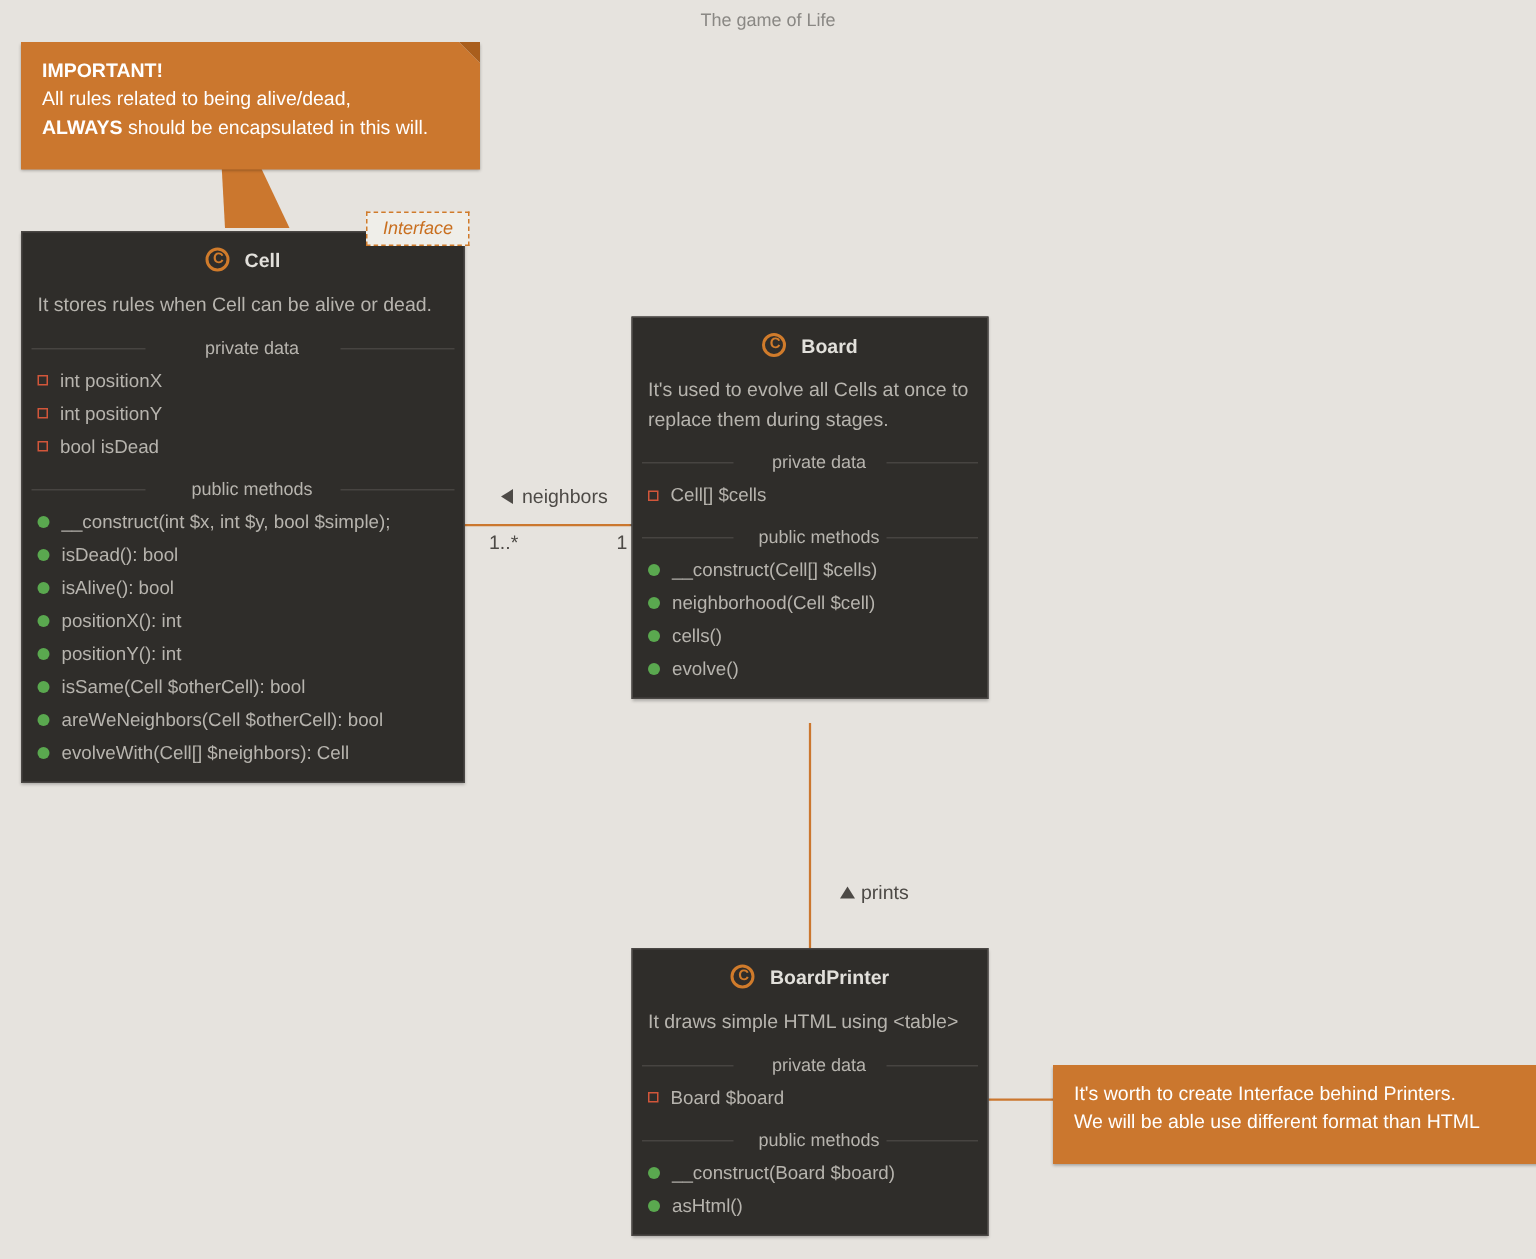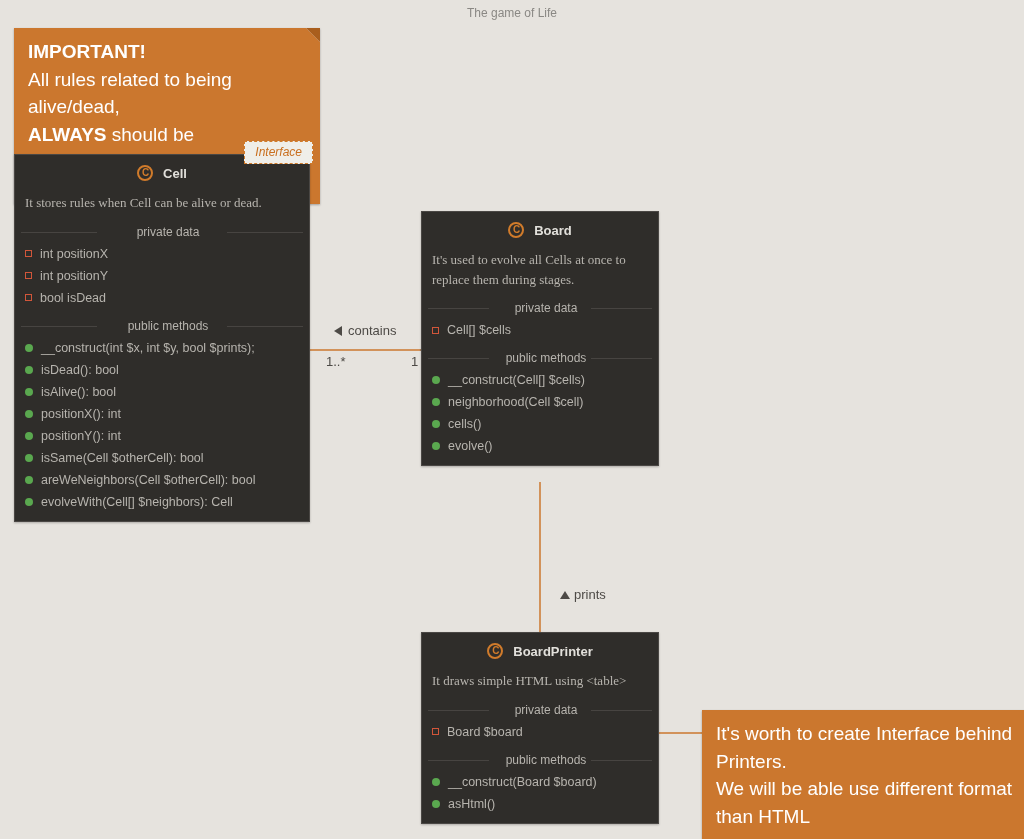--- a/index.html
+++ b/index.html
@@ -78,21 +78,20 @@
     background: #efeee9;
     color: #c96f1f;
     font-style: italic;
     font-size: 12px;
     padding: 3px 10px 4px 10px;
   }
   .uml-class .desc {
     padding: 4px 10px 10px 10px;
     color: var(--text-dim);
     line-height: 1.5;
-    font-family: Liberation Serif, serif;
   }
   .section-label {
     text-align: center;
     color: var(--text-dim);
     font-size: 12px;
     padding: 2px 0 2px 12px;
     position: relative;
   }
   .section-label::before, .section-label::after {
     content: "";
@@ -123,22 +122,22 @@
     border: 1px solid var(--red-sq);
     background: transparent;
     flex: 0 0 7px;
   }
 
   
   .note {
     position: absolute;
     background: var(--note-bg);
     color: var(--note-text);
-    font-size: 19px;
-    padding: 10px 14px 28px 14px;
+    font-size: 13px;
+    padding: 10px 14px 18px 14px;
     line-height: 1.45;
     box-shadow: 0 1px 2px rgba(0,0,0,0.3);
   }
   .note .fold {
     position: absolute;
     top: 0; right: 0;
     width: 0; height: 0;
     border-left: 14px solid transparent;
     border-top: 14px solid #a95e1d;
   }
@@ -224,21 +223,21 @@
       </div>
     <div class="member">
         <span class="sq"></span>
         <span>bool isDead</span>
       </div>
   </div>
   <div class="section-label">public methods</div>
   <div class="member-list">
     <div class="member">
         <span class="bullet"></span>
-        <span>__construct(int $x, int $y, bool $prints);</span>
+        <span>__construct(int $x, int $y, bool $simple);</span>
       </div>
     <div class="member">
         <span class="bullet"></span>
         <span>isDead(): bool</span>
       </div>
     <div class="member">
         <span class="bullet"></span>
         <span>isAlive(): bool</span>
       </div>
     <div class="member">
@@ -259,21 +258,21 @@
       </div>
     <div class="member">
         <span class="bullet"></span>
         <span>evolveWith(Cell[] $neighbors): Cell</span>
       </div>
   </div>
 </div>
 
 <div class="assoc-label" style="left:334px; top:323px;">
   <span class="tri-left"></span>
-  <span>contains</span>
+  <span>neighbors</span>
 </div>
 <div class="mult" style="left:326px; top:354px;">1..*</div>
 <div class="mult" style="left:411px; top:354px;">1</div>
 
 <div class="uml-class" style="left:421px; top:211px; width:238px;">
   <div class="hdr">
     <span class="class-icon">C</span>
     <span class="class-name">Board</span>
   </div>
   <div class="desc">It's used to evolve all Cells at once to replace them during stages.</div>

